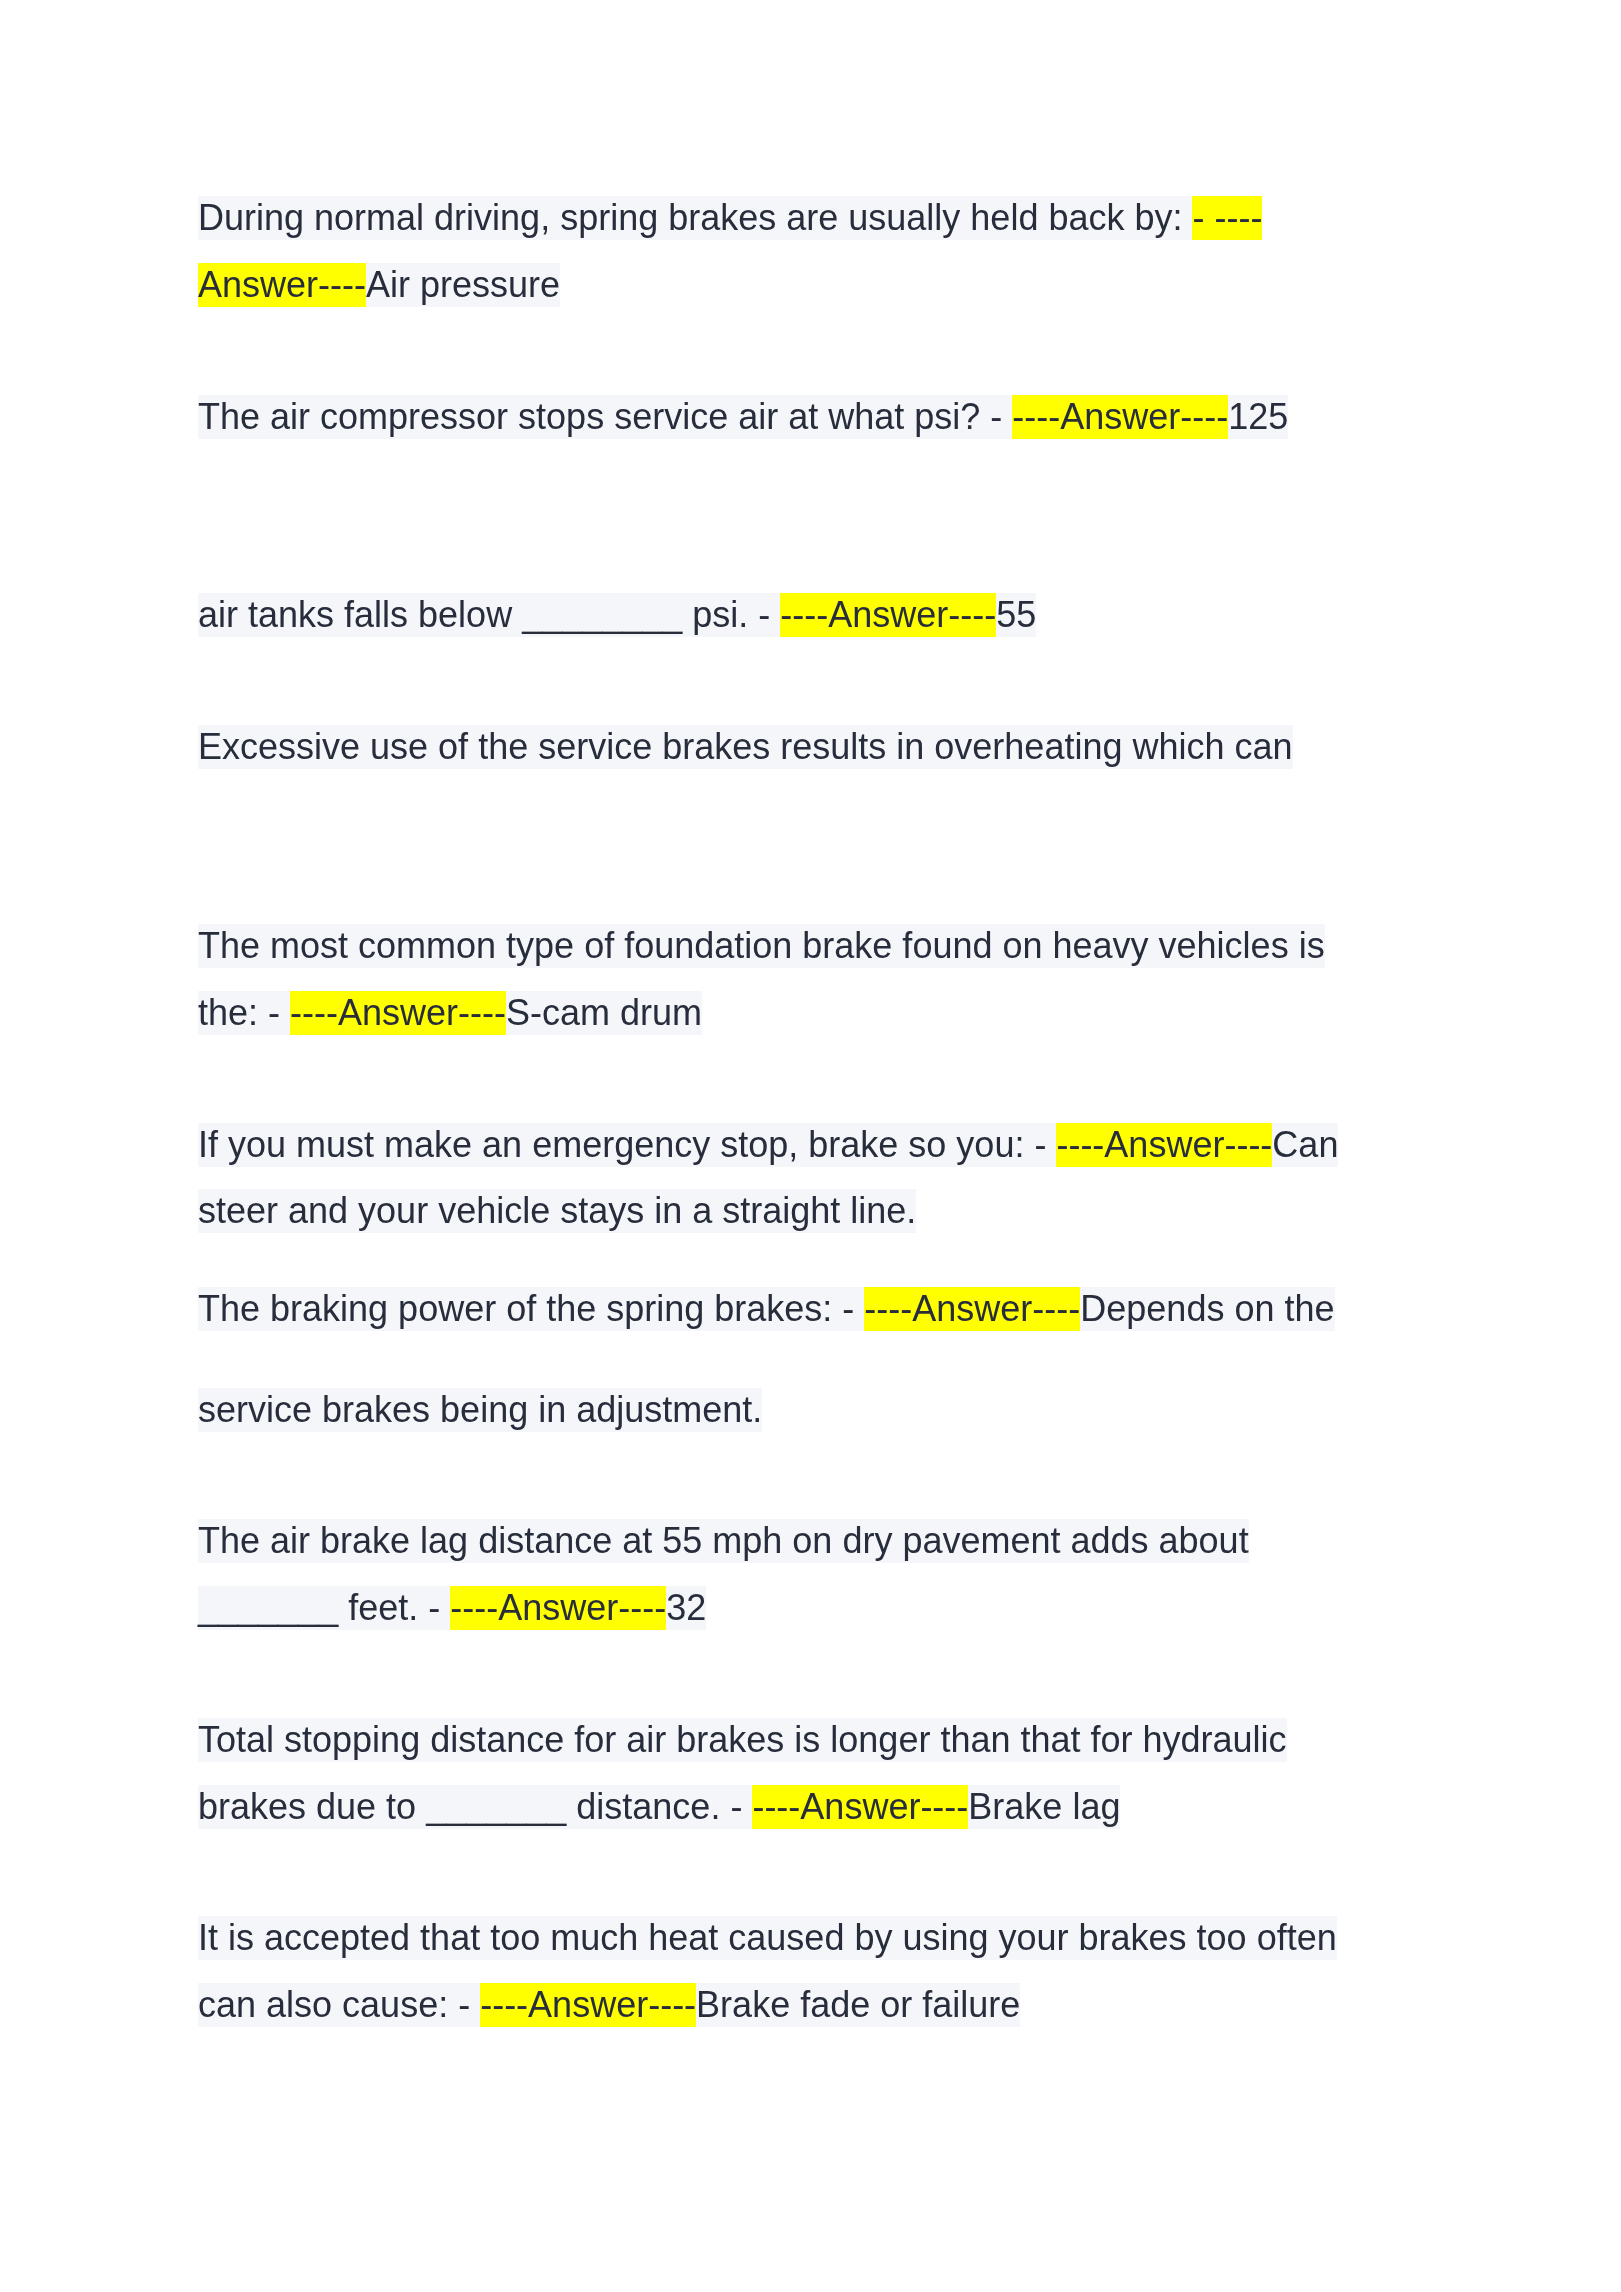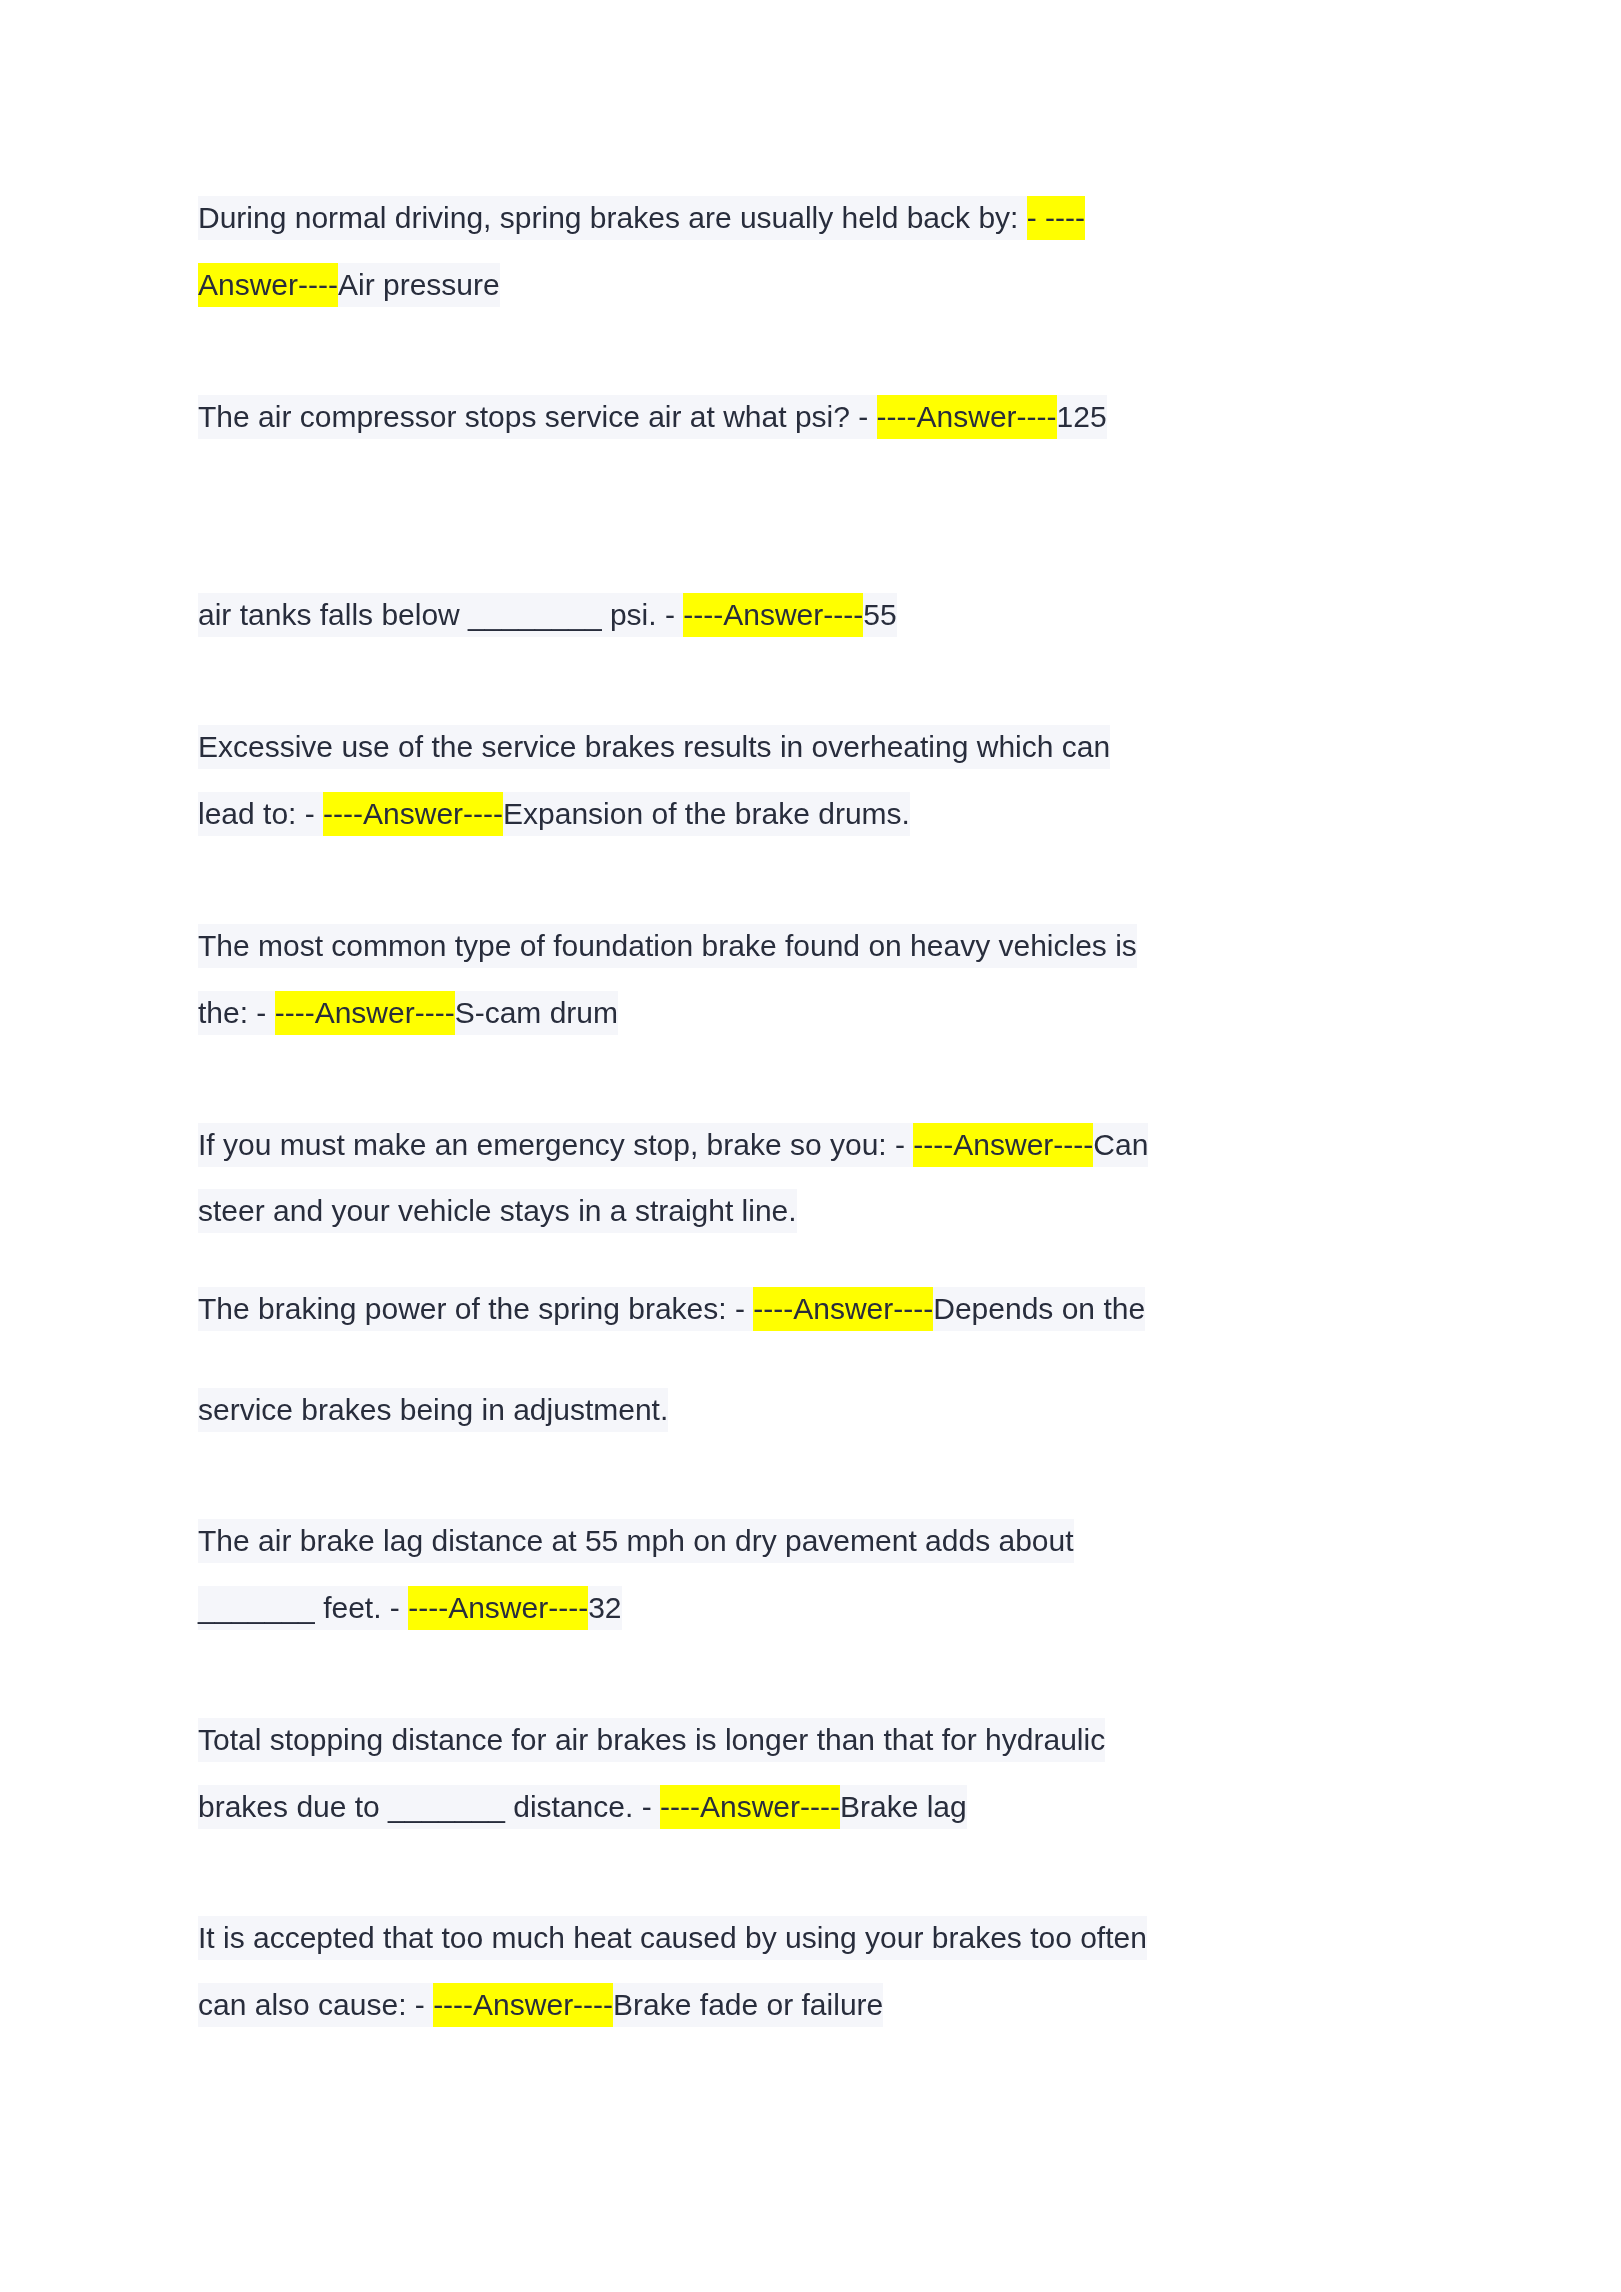--- a/index.html
+++ b/index.html
@@ -19,21 +19,21 @@
     left: 0; top: 0;
     width: 1621px;
     height: 2293px;
     background: #ffffff;
   }
   .line {
     position: absolute;
     left: 198px;
     height: 44px;
     line-height: 44px;
-    font-size: 30px;
+    font-size: 36px;
     color: #282d3c;
     white-space: pre;
   }
   .line span {
     display: inline-block;
     height: 44px;
     line-height: 44px;
     vertical-align: top;
   }
   .seg-text {
@@ -49,21 +49,20 @@
 <div class="page">
 
   <div class="line" style="top:196px"><span class="seg-text">During normal driving, spring brakes are usually held back by: </span><span class="seg-mark">- ----</span></div>
   <div class="line" style="top:263px"><span class="seg-mark">Answer----</span><span class="seg-text">Air pressure</span></div>
 
   <div class="line" style="top:395px"><span class="seg-text">The air compressor stops service air at what psi? - </span><span class="seg-mark">----Answer----</span><span class="seg-text">125</span></div>
 
   <div class="line" style="top:593px"><span class="seg-text">air tanks falls below ________ psi. - </span><span class="seg-mark">----Answer----</span><span class="seg-text">55</span></div>
 
   <div class="line" style="top:725px"><span class="seg-text">Excessive use of the service brakes results in overheating which can</span></div>
-  <div class="line" style="top:792px"><span class="seg-text">lead to: - </span><span class="seg-mark">----Answer----</span><span class="seg-text">Expansion of the brake drums.</span></div>
 
   <div class="line" style="top:924px"><span class="seg-text">The most common type of foundation brake found on heavy vehicles is</span></div>
   <div class="line" style="top:991px"><span class="seg-text">the: - </span><span class="seg-mark">----Answer----</span><span class="seg-text">S-cam drum</span></div>
 
   <div class="line" style="top:1123px"><span class="seg-text">If you must make an emergency stop, brake so you: - </span><span class="seg-mark">----Answer----</span><span class="seg-text">Can</span></div>
   <div class="line" style="top:1189px"><span class="seg-text">steer and your vehicle stays in a straight line.</span></div>
 
   <div class="line" style="top:1287px"><span class="seg-text">The braking power of the spring brakes: - </span><span class="seg-mark">----Answer----</span><span class="seg-text">Depends on the</span></div>
   <div class="line" style="top:1388px"><span class="seg-text">service brakes being in adjustment.</span></div>
 

